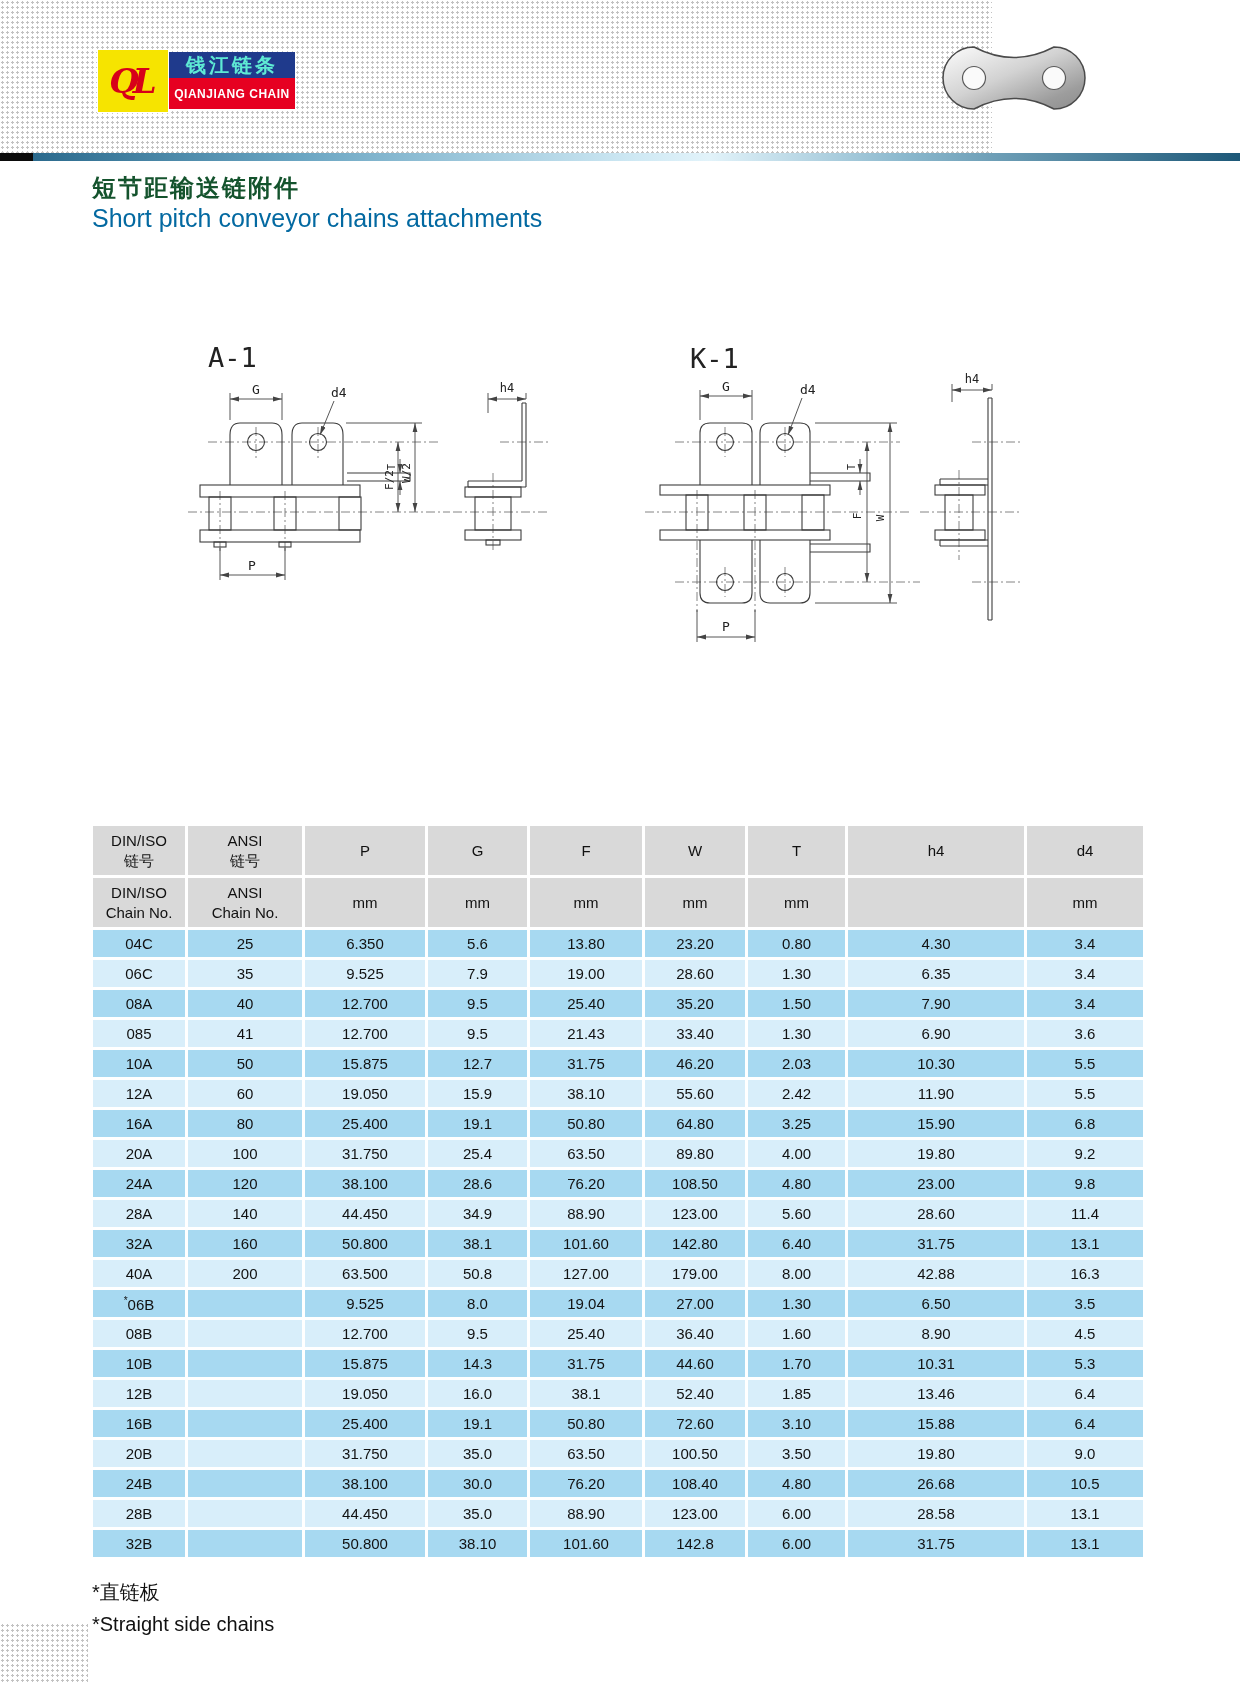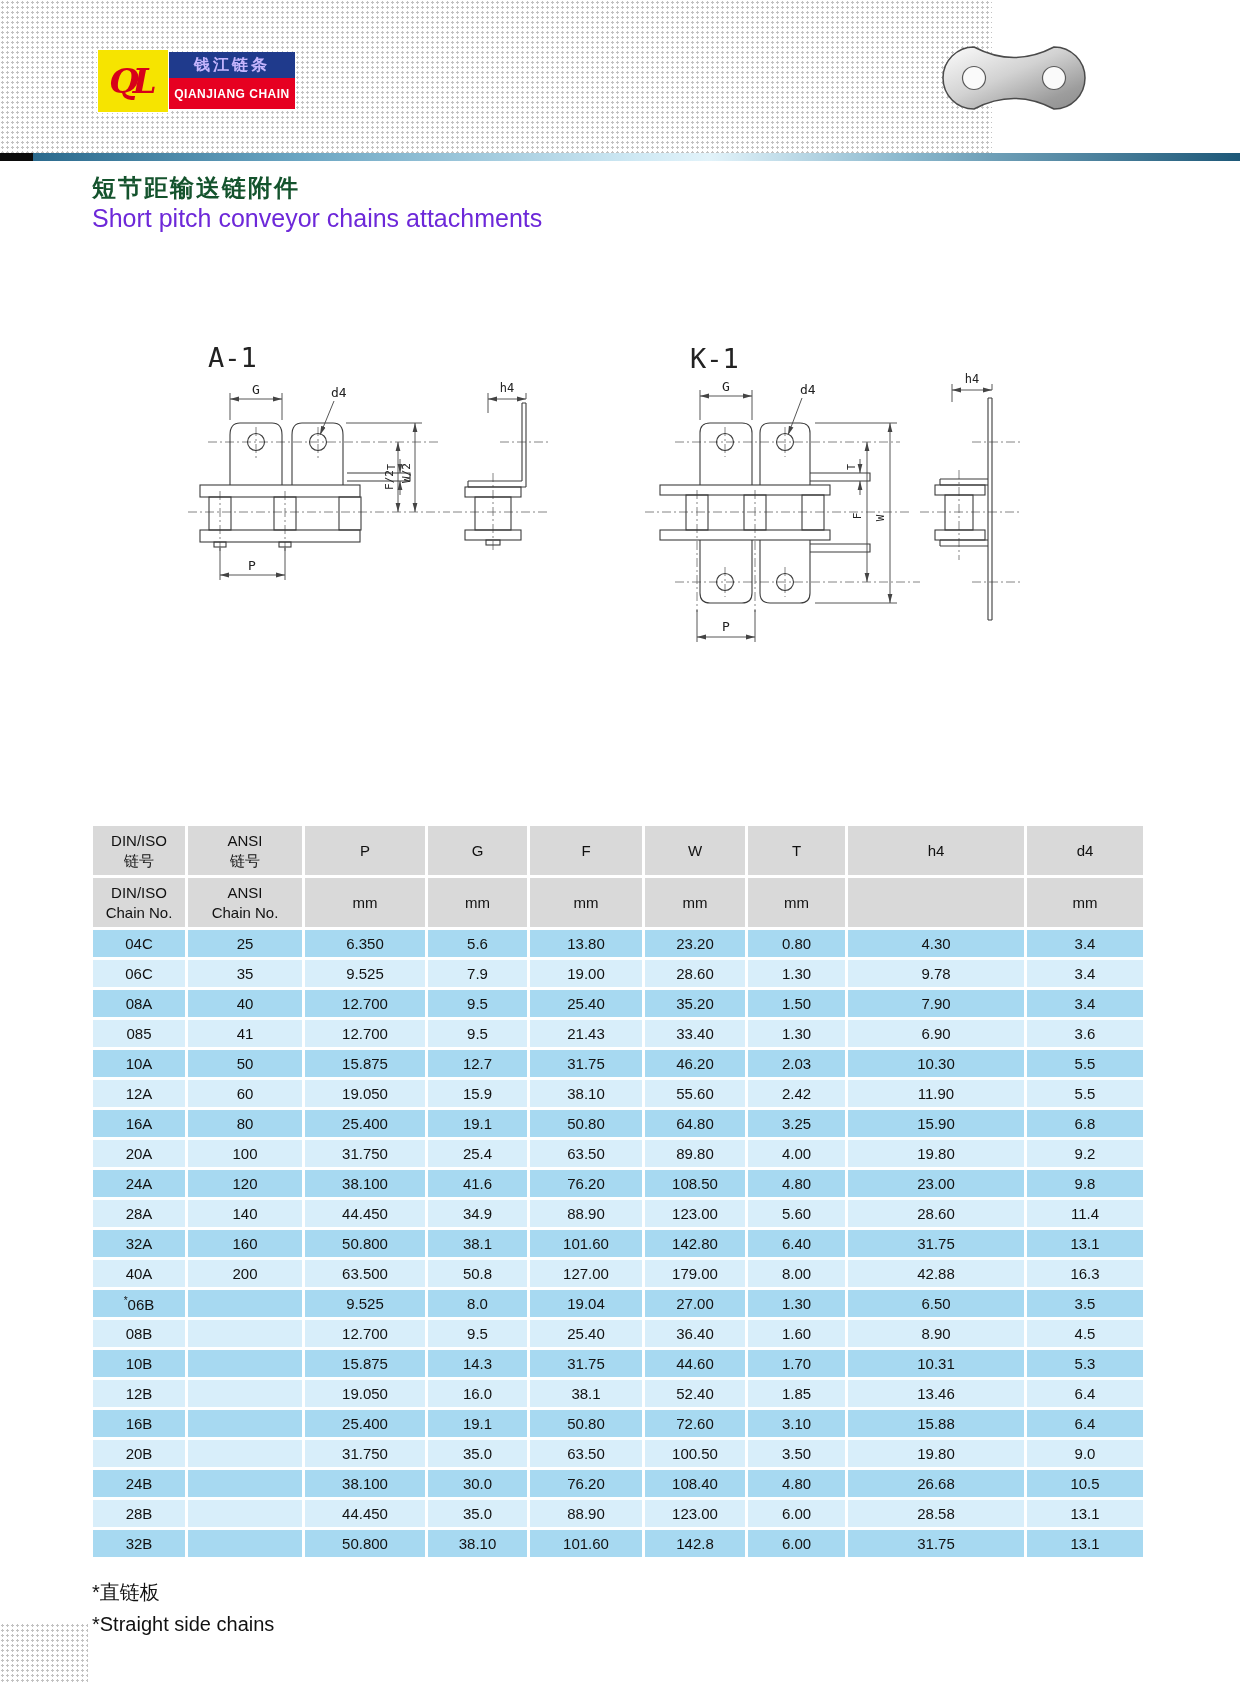--- a/index.html
+++ b/index.html
@@ -8,32 +8,32 @@
   .dots{background-color:#ffffff;
         background-image:radial-gradient(#c2c2c2 1.1px, rgba(255,255,255,0) 1.3px);
         background-size:5px 5px;}
   .top-band{position:absolute;left:0;top:0;width:992px;height:153px;}
   .logo{position:absolute;left:97px;top:49px;display:flex;align-items:flex-start;}
   .logo-mark{width:70px;height:62px;background:#f6e400;border:1px solid #fff;
              display:flex;align-items:center;justify-content:center;}
   .logo-mark span{font-family:"DejaVu Serif", serif;font-style:italic;font-weight:bold;
                   font-size:34px;color:#d70019;letter-spacing:-6px;padding-right:6px;}
   .logo-right{margin-top:3px;}
-  .logo-cn{width:126px;height:26px;background:#1f3a8c;color:#c4b5fd;font-weight:bold;
-           font-size:16px;letter-spacing:3px;display:flex;align-items:center;justify-content:center;}
+  .logo-cn{width:126px;height:26px;background:#1f3a8c;color:#5eead4;font-weight:bold;
+           font-size:20px;letter-spacing:3px;display:flex;align-items:center;justify-content:center;}
   .logo-en{width:126px;height:31px;background:#e60021;color:#fff;font-weight:bold;
            font-size:12px;display:flex;align-items:center;justify-content:center;letter-spacing:0.5px;}
   .chain-plate{position:absolute;left:938px;top:42px;}
   .divider{position:absolute;left:0;top:153px;width:1240px;height:8px;}
   .divider .black{position:absolute;left:0;top:0;width:33px;height:8px;background:#0b0b0b;}
   .divider .blue{position:absolute;left:33px;top:0;width:1207px;height:8px;
     background:linear-gradient(90deg,#2b6a8d 0%,#6aa5c2 22%,#cfe9f4 50%,#e2f3fa 56%,#8cb9ce 72%,#1d5878 100%);}
   .title-cn{position:absolute;left:92px;top:172px;margin:0;font-size:24px;font-weight:bold;
             letter-spacing:2px;color:#14532d;}
-  .title-en{position:absolute;left:92px;top:204px;margin:0;font-size:25px;font-weight:normal;color:#6d28d9;}
+  .title-en{position:absolute;left:92px;top:204px;margin:0;font-size:25px;font-weight:normal;color:#0369a1;}
   .drawing{position:absolute;}
   .drawing text{fill:#222;stroke:none;font-family:"DejaVu Sans Mono", monospace;}
   .spec-table{position:absolute;left:90px;top:823px;width:1056px;table-layout:fixed;
               border-collapse:separate;border-spacing:3px;}
   .spec-table th{background:#d9d9d9;font-weight:normal;font-size:15px;height:49px;
                  text-align:center;white-space:pre-line;line-height:1.3;padding:0;color:#111;}
   .spec-table td{font-size:15px;height:27px;text-align:center;padding:0;color:#111;}
   .spec-table tr.dark td{background:#a7d9f1;}
   .spec-table tr.light td{background:#d8eefa;}
   .spec-table sup{font-size:10px;}
@@ -276,21 +276,21 @@
           <td>3.4</td>
         </tr>
         <tr class="light">
           <td>06C</td>
           <td>35</td>
           <td>9.525</td>
           <td>7.9</td>
           <td>19.00</td>
           <td>28.60</td>
           <td>1.30</td>
-          <td>9.78</td>
+          <td>6.35</td>
           <td>3.4</td>
         </tr>
         <tr class="dark">
           <td>08A</td>
           <td>40</td>
           <td>12.700</td>
           <td>9.5</td>
           <td>25.40</td>
           <td>35.20</td>
           <td>1.50</td>
@@ -349,21 +349,21 @@
           <td>63.50</td>
           <td>89.80</td>
           <td>4.00</td>
           <td>19.80</td>
           <td>9.2</td>
         </tr>
         <tr class="dark">
           <td>24A</td>
           <td>120</td>
           <td>38.100</td>
-          <td>41.6</td>
+          <td>28.6</td>
           <td>76.20</td>
           <td>108.50</td>
           <td>4.80</td>
           <td>23.00</td>
           <td>9.8</td>
         </tr>
         <tr class="light">
           <td>28A</td>
           <td>140</td>
           <td>44.450</td>

